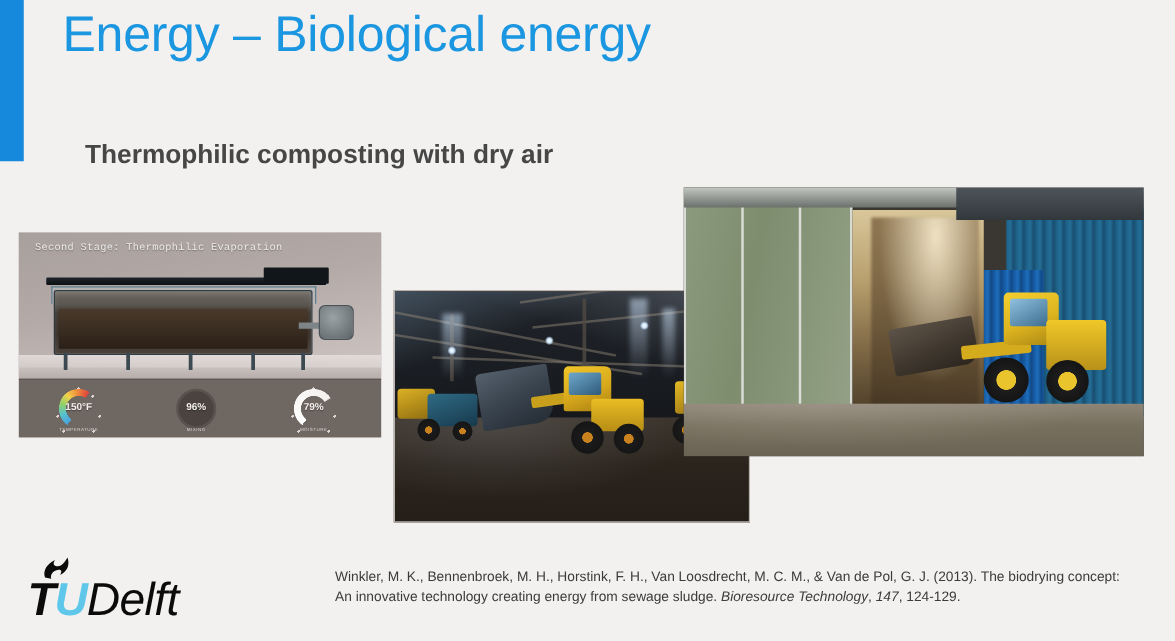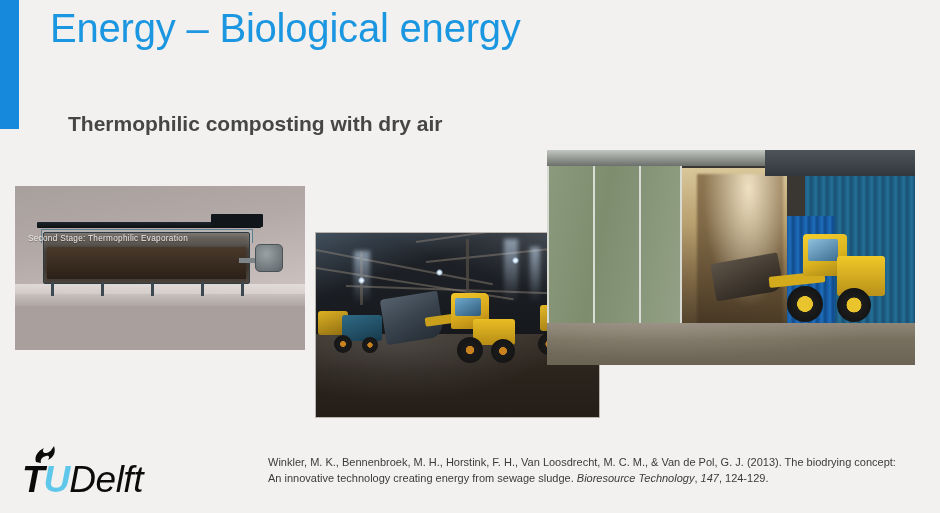--- a/index.html
+++ b/index.html
@@ -79,22 +79,21 @@
     left: 0; top: 98px; right: 0; height: 22px;
     background: linear-gradient(180deg, rgba(230,224,222,.85), rgba(205,196,193,.2));
   }
   #pic-diagram .dg-caption {
     position: absolute;
     left: 13px; top: 8px;
     font-size: 8.2px;
     letter-spacing: .3px;
     color: #efeceb;
     text-shadow: 0 1px 1px rgba(0,0,0,.35);
-    font-family: Liberation Sans, sans-serif;
-    margin-top: 40px;
+    font-family: Liberation Mono, monospace;
   }
   
   #pic-diagram .vessel {
     position: absolute;
     left: 28px; top: 46px;
     width: 205px; height: 50px;
     background: linear-gradient(180deg, #6f6a64 0%, #5b554f 22%, #403a33 34%, #3a3029 70%, #4a423a 100%);
     border: 1.5px solid #2f3b42;
     border-radius: 2px;
     box-shadow: inset 0 2px 4px rgba(255,255,255,.12);
@@ -511,20 +510,39 @@
     <div class="leg" style="left:86px;"></div>
     <div class="leg" style="left:136px;"></div>
     <div class="leg" style="left:186px;"></div>
     <div class="leg" style="left:226px;"></div>
 
     <div class="pipe"></div>
     <div class="motor"></div>
 
     <div class="dg-caption">Second Stage: Thermophilic Evaporation</div>
 
+    <div class="gauge-panel">
+      <div class="gauge g1">
+        <div class="tickdots"></div>
+        <div class="ring"></div>
+        <div class="gval">150°F</div>
+        <div class="glabel">TEMPERATURE</div>
+      </div>
+      <div class="gauge g2">
+        <div class="ring"></div>
+        <div class="gval">96%</div>
+        <div class="glabel">MIXING</div>
+      </div>
+      <div class="gauge g3">
+        <div class="tickdots"></div>
+        <div class="ring"></div>
+        <div class="gval">79%</div>
+        <div class="glabel">MOISTURE</div>
+      </div>
+    </div>
   </div>
 
   <div class="pic" id="pic-hall">
     <div class="sky-roof"></div>
 
     <div class="truss" style="left:0px;  top:16px; width:180px; transform:rotate(11deg);"></div>
     <div class="truss" style="left:0px;  top:34px; width:200px; transform:rotate(9deg);"></div>
     <div class="truss" style="left:100px;top:8px;  width:190px; transform:rotate(-8deg);"></div>
     <div class="truss" style="left:110px;top:28px; width:180px; transform:rotate(-6deg);"></div>
     <div class="truss" style="left:30px; top:52px; width:240px; transform:rotate(2deg);"></div>

